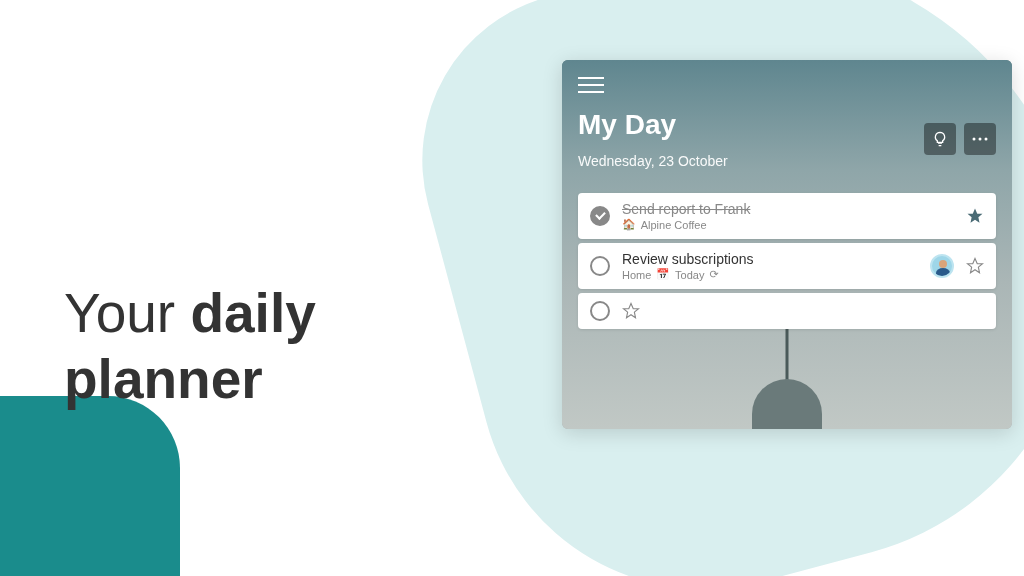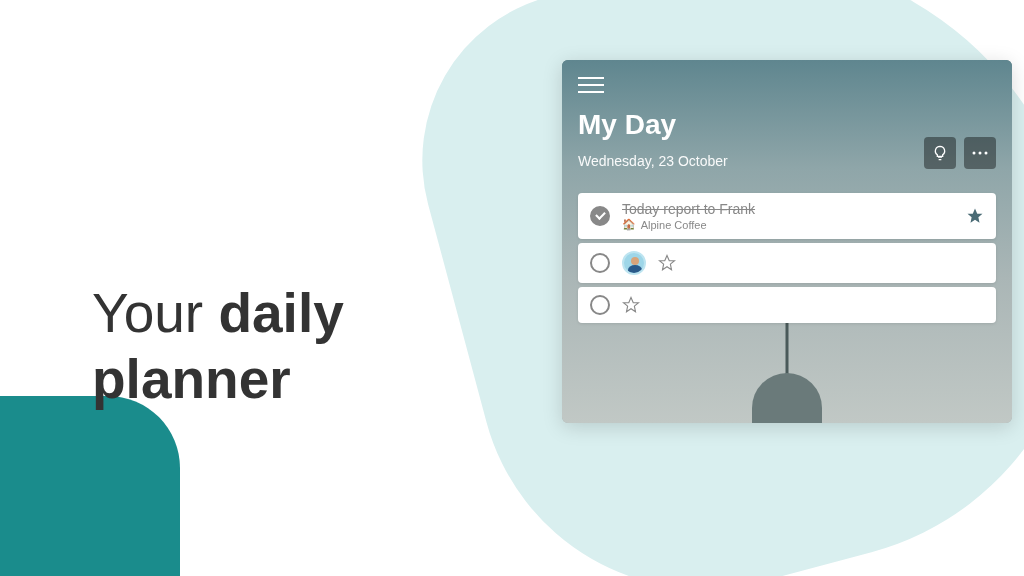--- a/index.html
+++ b/index.html
@@ -29,21 +29,21 @@
       width: 620px;
       height: 620px;
       background: #d9efef;
       border-radius: 30% 60% 50% 40%;
       transform: rotate(-15deg);
     }
 
     
     .headline {
       position: absolute;
-      left: 92px;
+      left: 64px;
       top: 280px;
       font-size: 55px;
       font-weight: 300;
       color: #333;
       line-height: 1.2;
     }
     .headline .bold { font-weight: 600; }
 
     
     .app-panel {
@@ -91,21 +91,21 @@
     }
     .hamburger div {
       height: 2px;
       background: #fff;
       margin: 5px 0;
     }
 
     .header-row {
       display: flex;
       justify-content: space-between;
-      align-items: flex-end;
+      align-items: center;
     }
     .title-block { color: #fff; }
     .app-title { font-size: 28px; font-weight: 700; }
     .app-date { font-size: 14px; margin-top: 12px; opacity: 0.95; }
 
     .action-buttons { display: flex; gap: 8px; }
     .icon-btn {
       width: 32px;
       height: 32px;
       background: rgba(0,0,0,0.4);
@@ -242,33 +242,42 @@
             </svg>
         </div>
       </div>
     </div>
 
     <div class="task-list">
 
       <div class="task-card">
         <div class="task-checkbox checked"></div>
         <div class="task-body">
-          <div class="task-title done">Today report to Frank</div>
+          <div class="task-title done">Send report to Frank</div>
           <div class="task-meta">
             <span class="meta-icon">🏠</span>
             <span>Alpine Coffee</span>
           </div>
         </div>
         <svg class="star filled" viewBox="0 0 24 24" fill="currentColor">
             <path d="M12 2l3 7h7l-5.5 4.5L18 21l-6-4-6 4 1.5-7.5L2 9h7z"></path>
           </svg>
       </div>
 
       <div class="task-card">
         <div class="task-checkbox"></div>
+        <div class="task-body">
+          <div class="task-title">Review subscriptions</div>
+          <div class="task-meta">
+            <span>Home</span>
+            <span class="meta-icon">📅</span>
+            <span>Today</span>
+            <span>⟳</span>
+          </div>
+        </div>
         <div class="avatar"></div>
         <svg class="star" viewBox="0 0 24 24" fill="none" stroke="currentColor" stroke-width="1.5">
             <path d="M12 2l3 7h7l-5.5 4.5L18 21l-6-4-6 4 1.5-7.5L2 9h7z"></path>
           </svg>
       </div>
 
 
       <div class="task-card">
         <div class="task-checkbox"></div>
         <svg class="star" viewBox="0 0 24 24" fill="none" stroke="currentColor" stroke-width="1.5">

